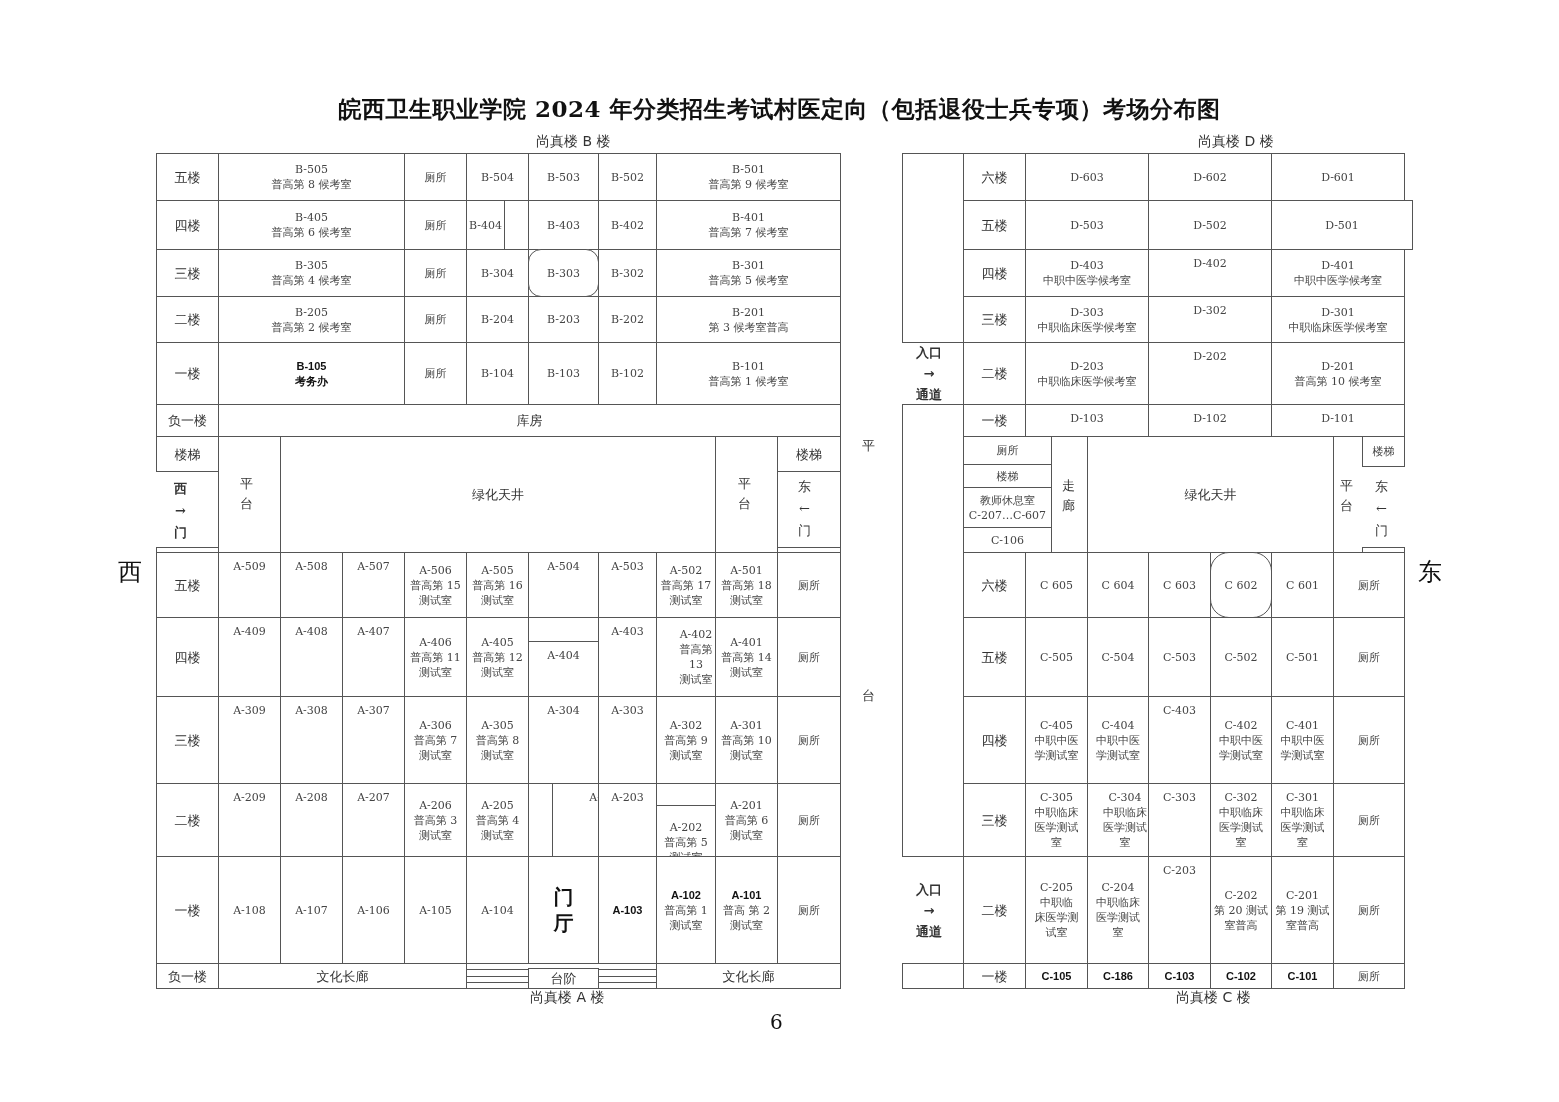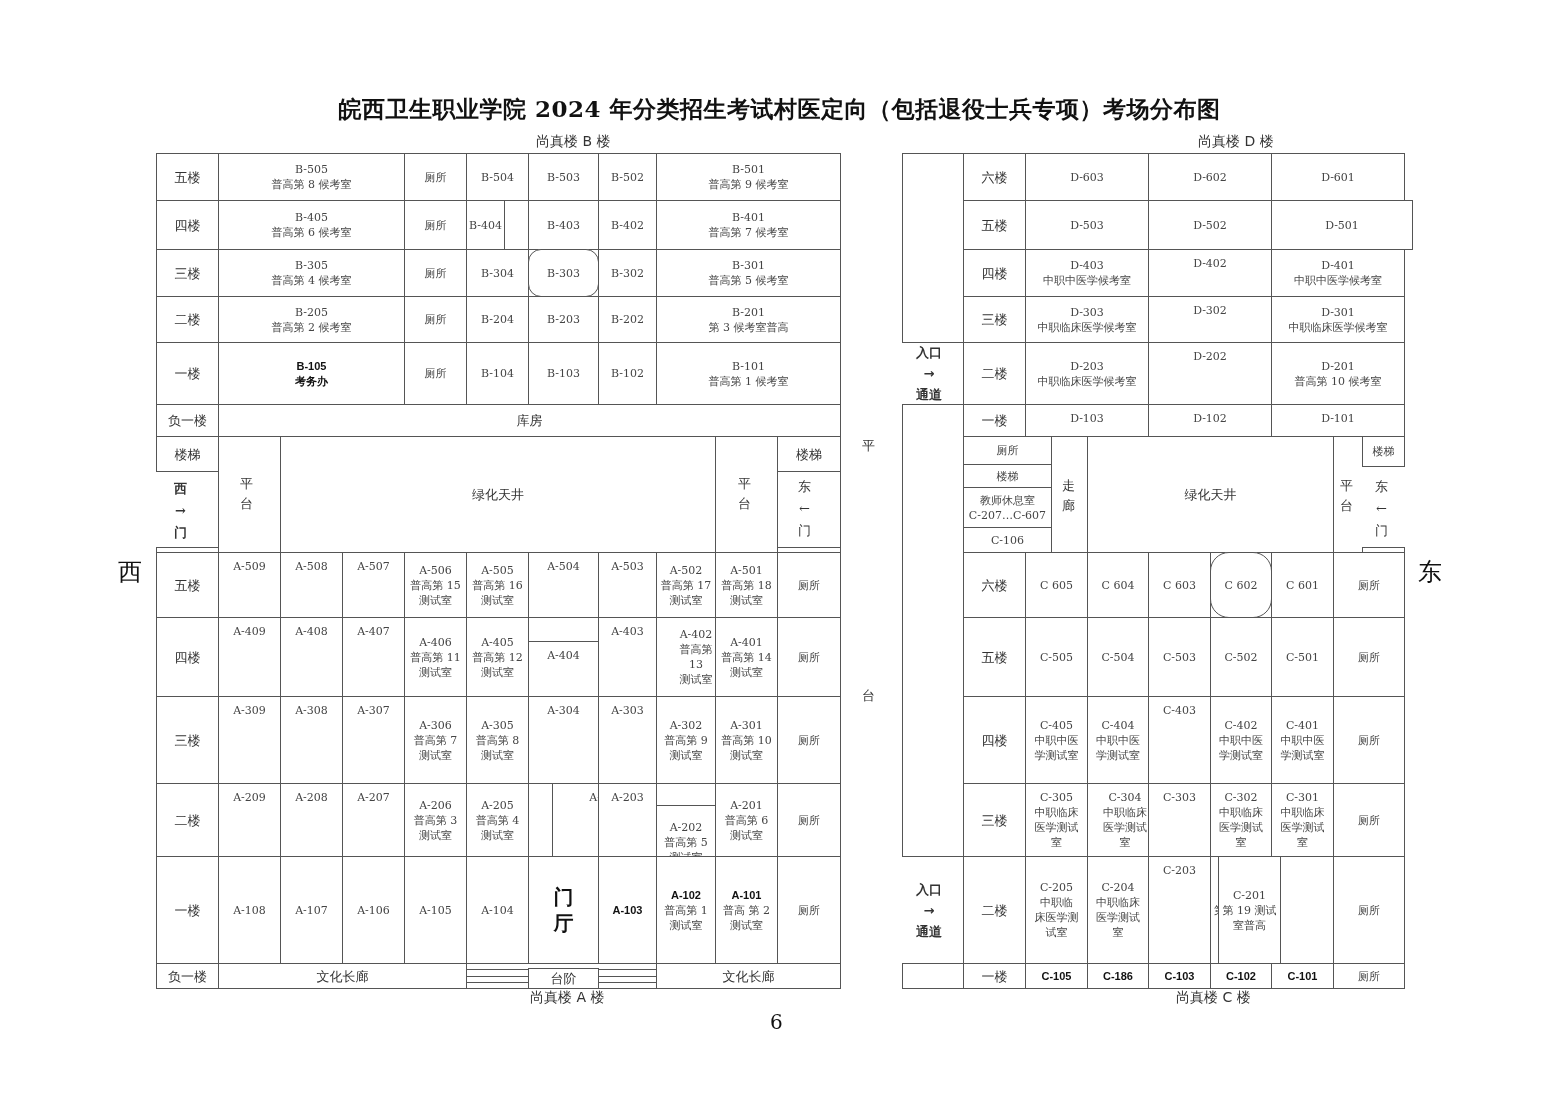--- a/index.html
+++ b/index.html
@@ -656,21 +656,21 @@
       <span>室</span>
     </div>
     <div class="cell top" style="left: 1148px; top: 856px; width: 63px; height: 108px;">
       <span>C-203</span>
     </div>
     <div class="cell" style="left: 1210px; top: 856px; width: 62px; height: 108px;">
       <span>C-202</span>
       <span>第 20 测试</span>
       <span>室普高</span>
     </div>
-    <div class="cell" style="left: 1218px; top: 856px; width: 63px; height: 108px;">
+    <div class="cell" style="left: 1271px; top: 856px; width: 63px; height: 108px;">
       <span>C-201</span>
       <span>第 19 测试</span>
       <span>室普高</span>
     </div>
     <div class="cell" style="left: 1333px; top: 856px; width: 72px; height: 108px;">
       <span>厕所</span>
     </div>
     <div class="cell floor" style="left: 963px; top: 963px; width: 63px; height: 26px;">
       <span>一楼</span>
     </div>

